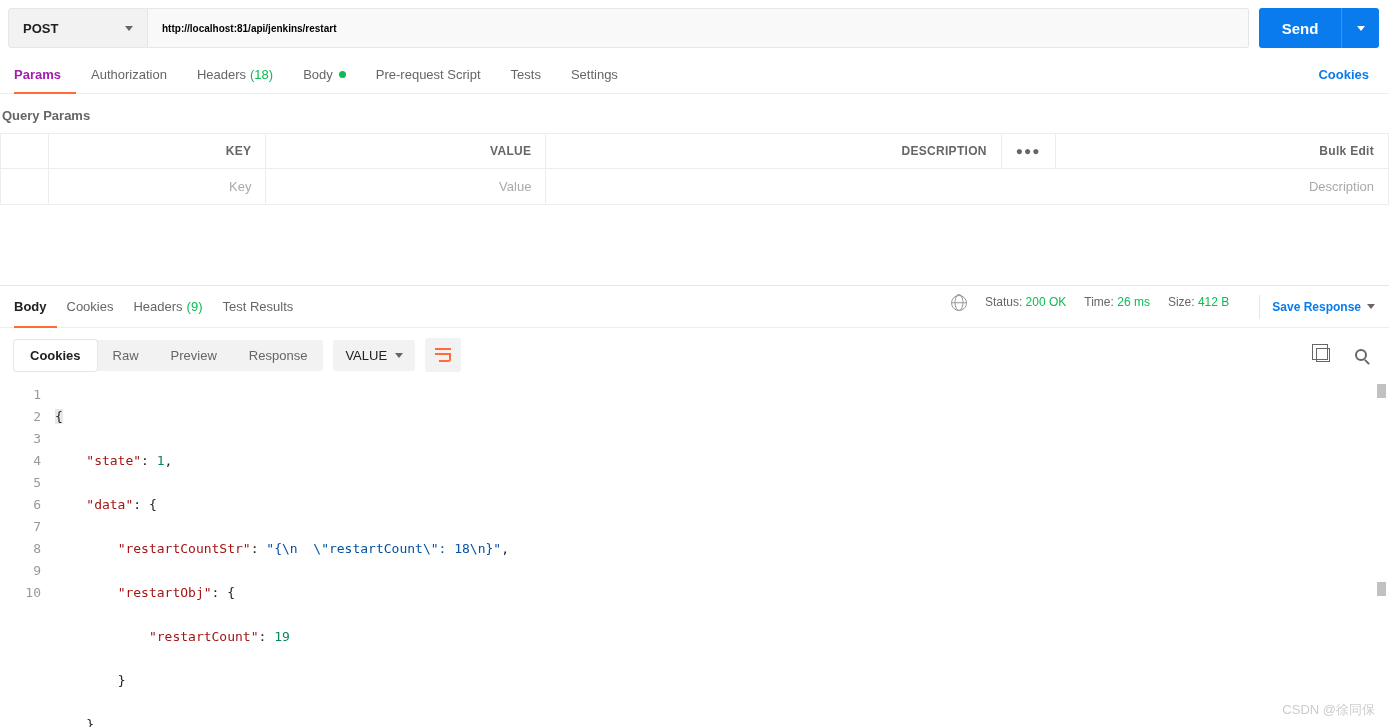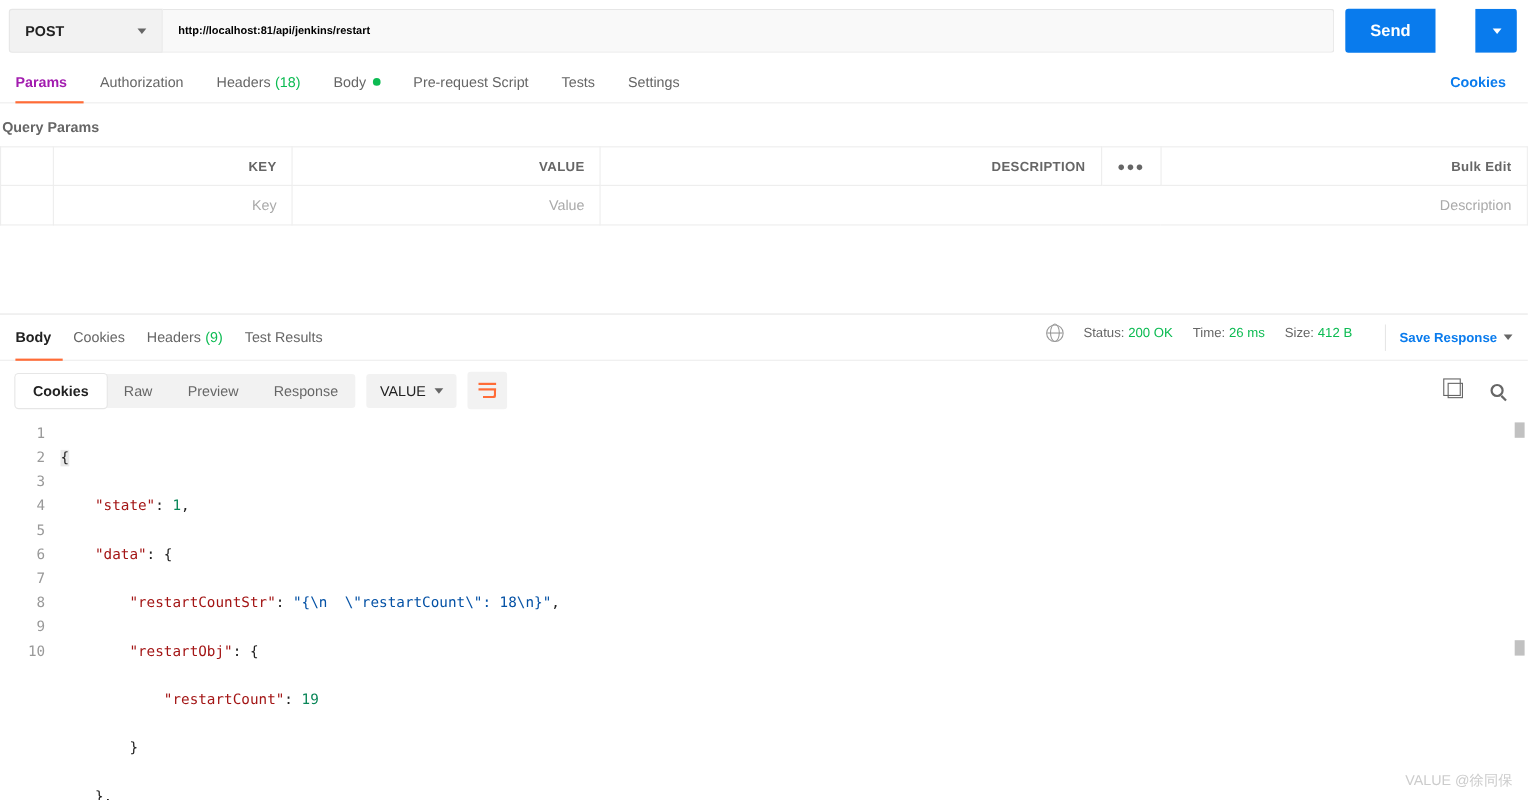--- a/index.html
+++ b/index.html
@@ -1,21 +1,21 @@
 <!DOCTYPE html>
 <html><head>
 <meta charset="utf-8">
 <style>
 * { box-sizing: border-box; margin: 0; padding: 0; }
 body { font-family: -apple-system, BlinkMacSystemFont, "Segoe UI", Arial, sans-serif; font-size: 13px; color: #212121; background: #fff; width: 1389px; }
 .request-bar { display: flex; padding: 8px 10px 8px 8px; gap: 10px; }
 .method-select { display: flex; align-items: center; justify-content: space-between; width: 140px; height: 40px; background: #f2f2f2; border: 1px solid #e6e6e6; border-radius: 3px 0 0 3px; padding: 0 14px; cursor: pointer; font-size: 13px; font-weight: 600; }
 .url-input { flex: 1; height: 40px; border: 1px solid #e6e6e6; border-left: none; border-radius: 0 3px 3px 0; padding: 0 14px; font-size: 14px; background: #f9f9f9; margin-left: -10px; }
 .url-input input { width: 100%; height: 100%; border: none; background: transparent; outline: none; font-size: 10px; font-weight: bold; }
-.send-btn-group { display: flex; gap: 36px; }
+.send-btn-group { display: flex; }
 .send-btn { width: 82px; height: 40px; background: #097bed; color: #fff; border: none; font-size: 15px; font-weight: 600; border-radius: 3px 0 0 3px; cursor: pointer; }
 .send-drop { width: 38px; height: 40px; background: #097bed; border: none; border-left: 1px solid rgba(255,255,255,0.2); border-radius: 0 3px 3px 0; cursor: pointer; display: flex; align-items: center; justify-content: center; }
 .chev { width: 0; height: 0; border-left: 4px solid transparent; border-right: 4px solid transparent; border-top: 5px solid #666; }
 .chev.white { border-top-color: #fff; }
 .req-tabs { display: flex; padding: 0 14px; border-bottom: 1px solid #ededed; align-items: center; height: 38px; }
 .req-tab { padding: 0 15px; height: 100%; display: flex; align-items: center; color: #666; cursor: pointer; font-size: 13px; position: relative; }
 .req-tab.active { color: #a21caf; font-weight: 700; }
 .req-tab.active::after { content: ''; position: absolute; bottom: -1px; left: 0; right: 0; height: 2px; background: #ff6c37; }
 .req-tab .count { color: #0cbb52; margin-left: 4px; }
 .req-tab .dot { width: 7px; height: 7px; border-radius: 50%; background: #0cbb52; margin-left: 6px; }
@@ -210,13 +210,13 @@
 <div>        <span>}</span></div>
 <div>    <span>},</span></div>
 
 
     </div>
     <div class="scroll-ind" style="top:2px;height:14px"></div>
     <div class="scroll-ind" style="top:200px;height:14px"></div>
   </div>
 </div>
 
-<div class="watermark">VALUE @徐同保</div>
+<div class="watermark">CSDN @徐同保</div>
 
 </body></html>

